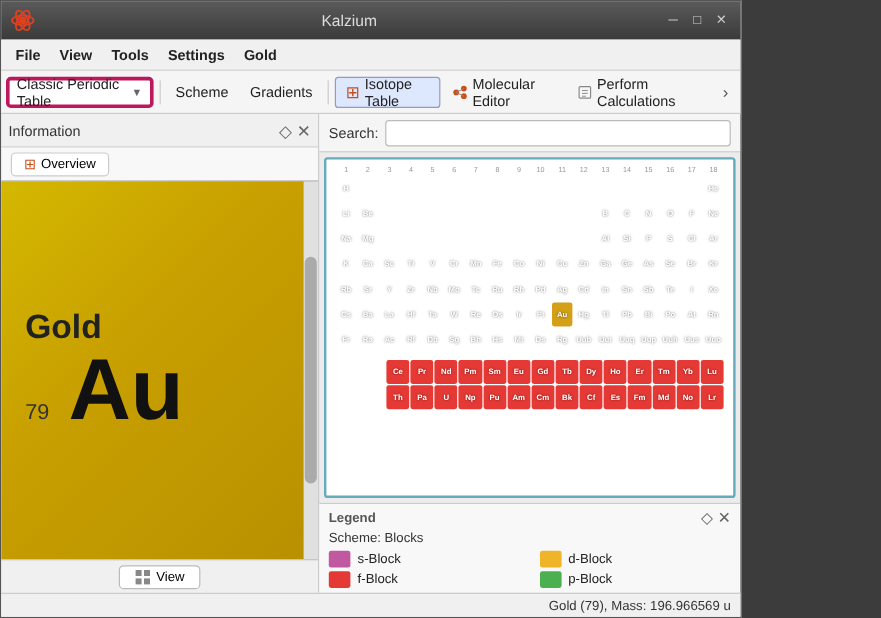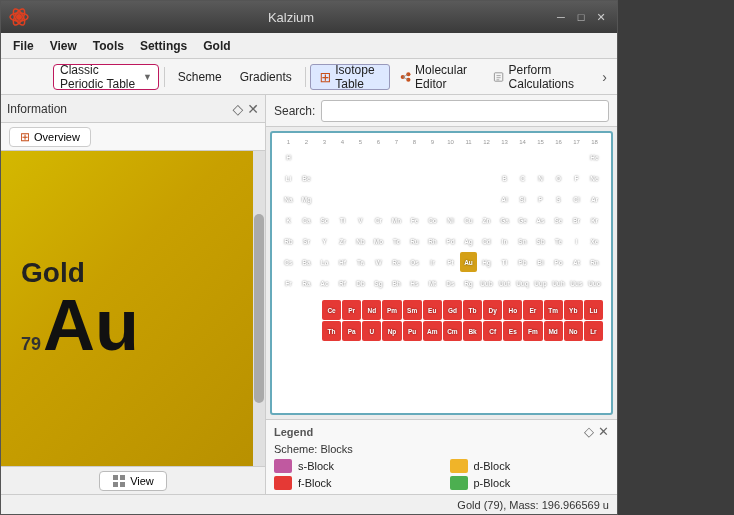--- a/index.html
+++ b/index.html
@@ -62,23 +62,23 @@
       display: flex;
       align-items: center;
       height: 36px;
       padding: 0 4px;
       gap: 2px;
       flex-shrink: 0;
       overflow: hidden;
     }
     .toolbar-dropdown {
       display: flex; align-items: center;
-      background: white; border: 1px solid #be185d; border-radius: 4px;
+      background: white; border: 3px solid #be185d; border-radius: 4px;
       padding: 3px 6px; cursor: pointer; font-size: 12px; color: #222;
-      gap: 4px; height: 26px; margin-left: 48px;
+      gap: 4px; height: 26px;
     }
     .toolbar-dropdown .arr { font-size: 9px; color: #666; }
     .toolbar-btn {
       display: flex; align-items: center; gap: 4px;
       padding: 3px 8px; cursor: pointer; font-size: 12px;
       color: #222; border-radius: 3px; height: 26px;
     }
     .toolbar-btn.active { background: #dde8ff; border: 1px solid #99b; }
     .toolbar-separator { width: 1px; background: #ccc; height: 20px; margin: 0 3px; }
     .toolbar-more { padding: 3px 6px; cursor: pointer; font-size: 14px; color: #555; }
@@ -296,21 +296,21 @@
       </div>
       <div class="overview-tab">
         <div class="tab-btn">
           <span style="color:#c8501a; font-size:12px;">⊞</span>
           <span>Overview</span>
         </div>
       </div>
       <div class="element-display" style="position:relative;">
         <span class="element-name">Gold</span>
         <div class="element-symbol-row">
-          <sub class="element-number" style="font-size:18px;color:#333;margin-right:2px;font-weight:bold;">79</sub>
+          <sub class="element-number" style="font-size:18px;color:#333;margin-right:16px;">79</sub>
           <span class="element-symbol">Au</span>
         </div>
         <div class="scrollbar-area">
           <div class="scrollbar-thumb"></div>
         </div>
       </div>
       <div class="view-bar">
         <div class="view-btn">
           <svg width="14" height="14" viewBox="0 0 14 14">
             <rect x="1" y="1" width="5" height="5" fill="#888"></rect>

